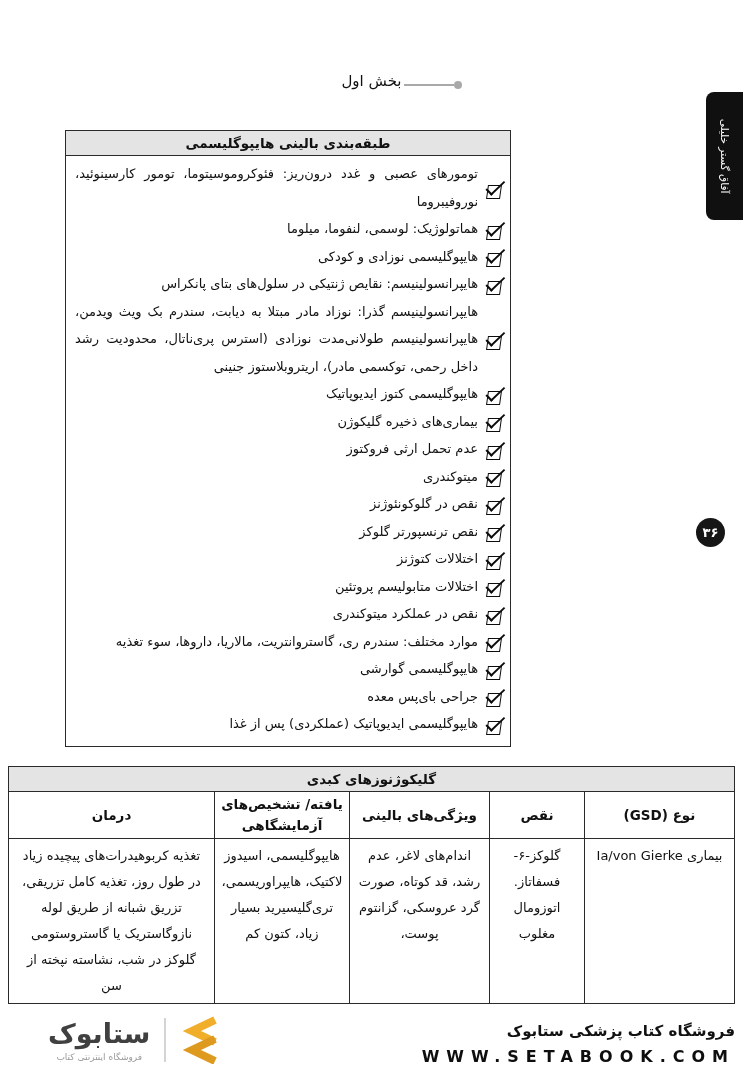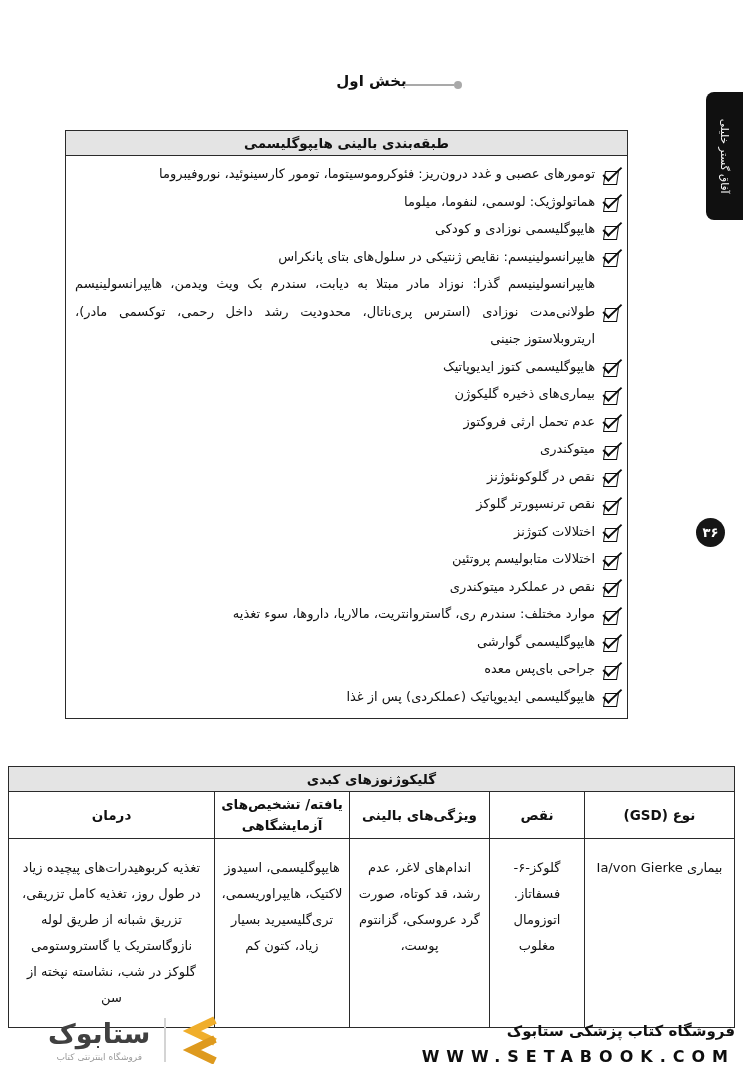--- a/index.html
+++ b/index.html
@@ -11,21 +11,21 @@
     color: #111;
     overflow: hidden;
   }
 
   
   .section-title {
     position: absolute;
     top: 72px; left: 0; right: 0;
     text-align: center;
     font-size: 15px;
-    font-weight: bold;
+    font-weight: normal;
     direction: rtl;
   }
   .header-rule {
     position: absolute;
     top: 84px; left: 404px;
     width: 50px; height: 2px;
     background: #a9a9a9;
   }
   .header-rule::after {
     content: "";
@@ -67,21 +67,21 @@
     align-items: center;
     justify-content: center;
     font-size: 13px;
     font-weight: bold;
   }
 
   
   .clin-table {
     position: absolute;
     top: 130px; left: 65px;
-    width: 563px;
+    width: 446px;
     border: 1.4px solid #2a2a2a;
     background: #fff;
   }
   .clin-table-header {
     height: 25px;
     line-height: 25px;
     text-align: center;
     font-weight: bold;
     font-size: 13.5px;
     background: #e4e4e4;
@@ -147,21 +147,21 @@
     height: 46px;
     text-align: center;
     padding: 2px 4px;
     line-height: 21px;
   }
   .gsd-table td {
     vertical-align: top;
     text-align: center;
     font-size: 13px;
     line-height: 26px;
-    padding: 16px 6px;
+    padding: 4px 6px;
     margin-left: 18px;
   }
 
   
   .footer-right {
     position: absolute;
     right: 8px; bottom: 14px;
     text-align: right;
   }
   .footer-store-title {

